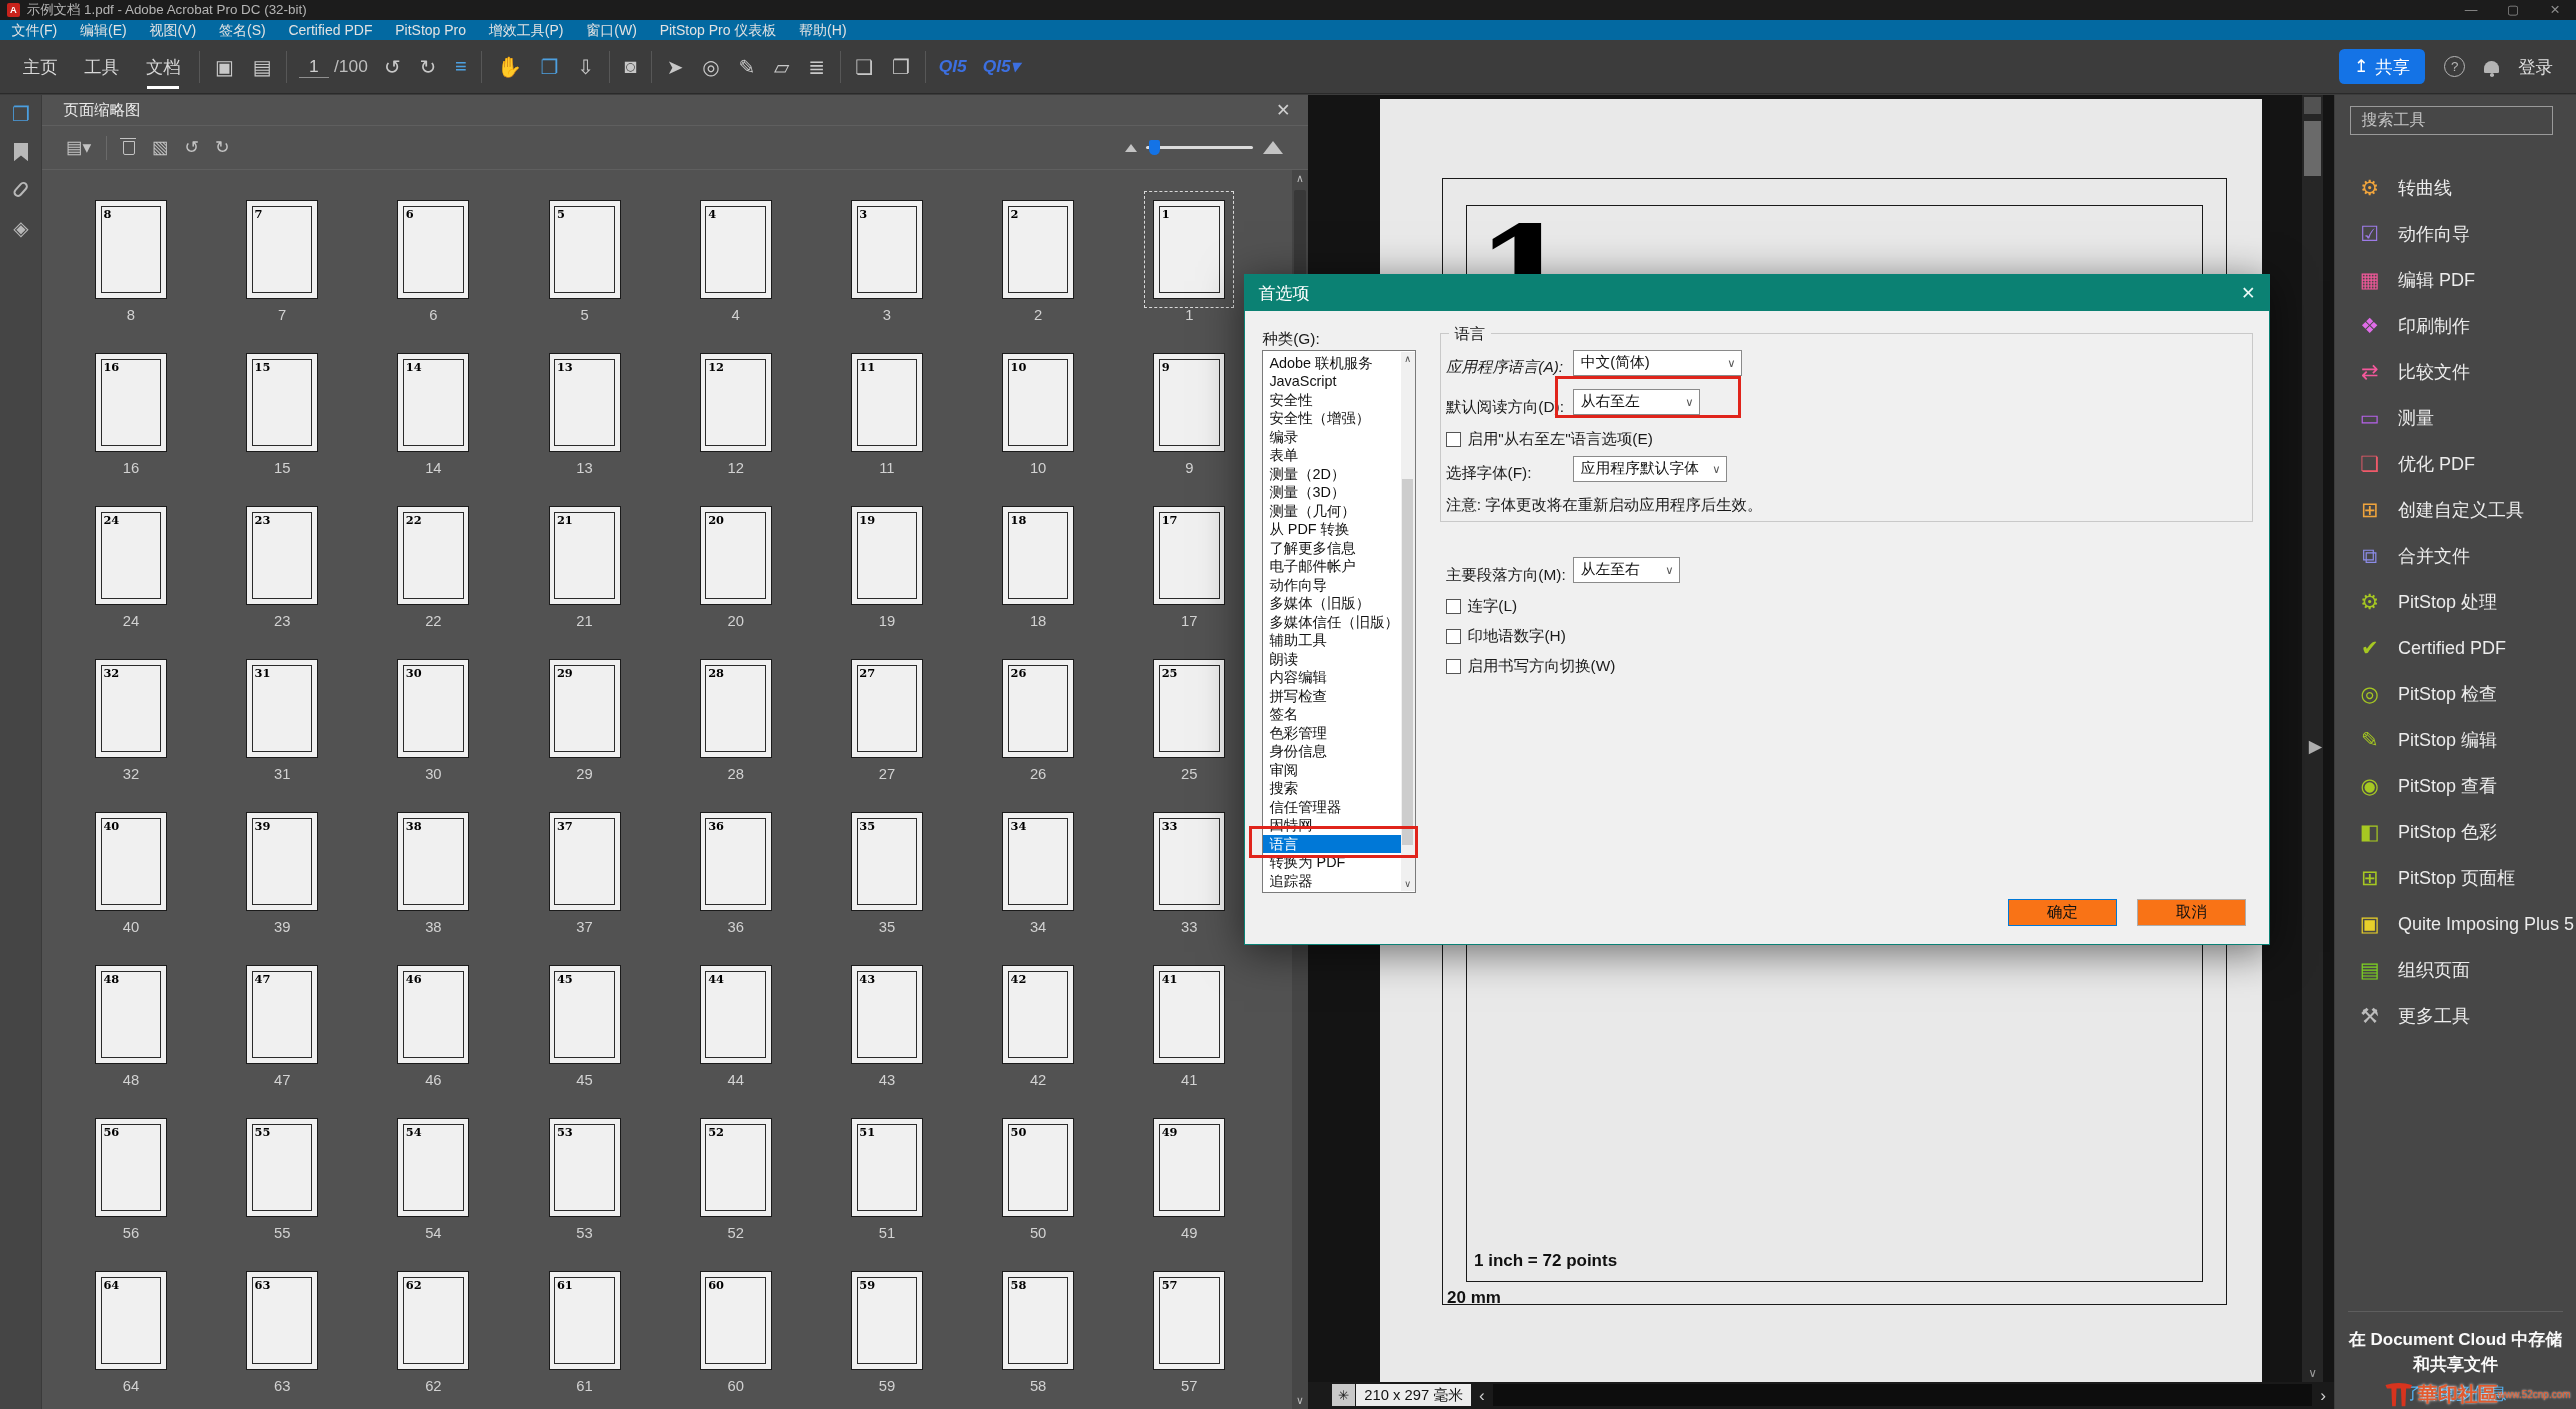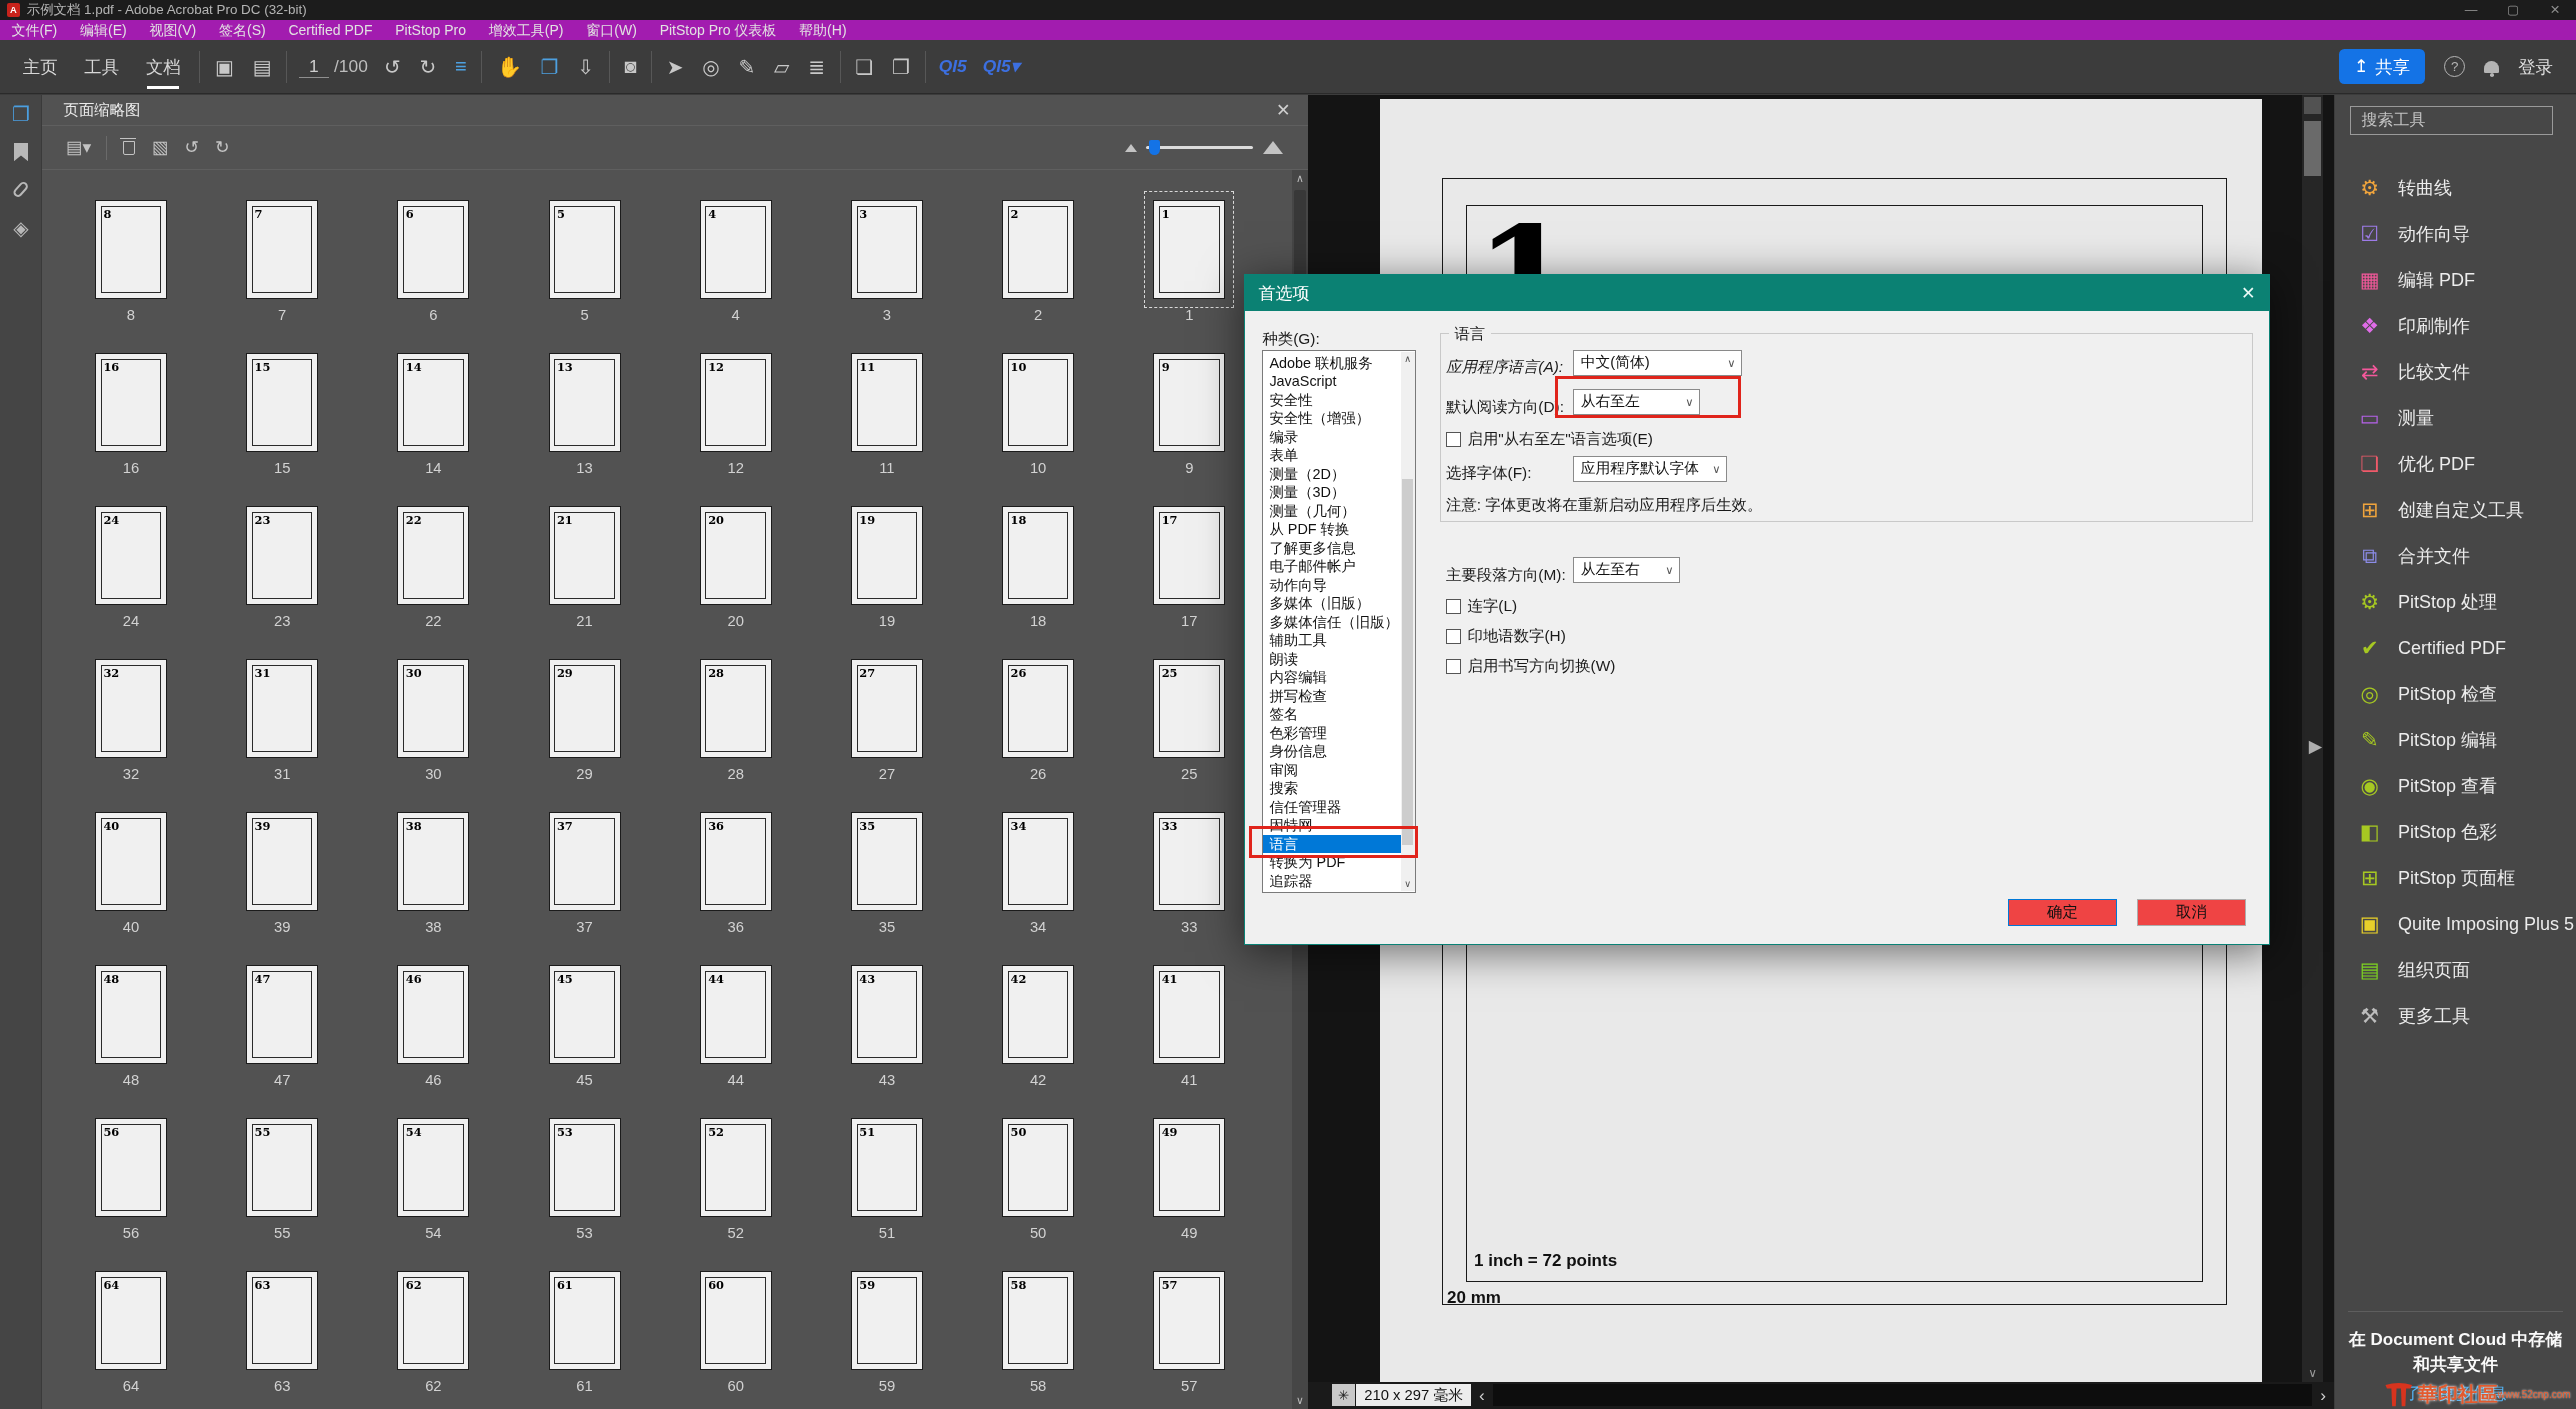--- a/index.html
+++ b/index.html
@@ -9,21 +9,21 @@
     font-family:"Liberation Sans", sans-serif; color:#d0d0d0; background:#3c3c3c;
   }
   
   .titlebar { position:absolute; left:0; top:0; right:0; height:20px; background:#1c1c1c;
     display:flex; align-items:center; padding-left:6.7px; color:#b5b5b5; font-size:13.4px; }
   .pdficon { width:13.4px; height:13.4px; background:#c8231c; border-radius:2px; color:#fff;
     font-size:9.4px; font-weight:bold; display:flex; align-items:center; justify-content:center; margin-right:6.7px; }
   .wincontrols { margin-left:auto; display:flex; }
   .wincontrols span { width:42px; text-align:center; color:#8f8f8f; font-size:12.7px; line-height:20px; }
   
-  .menubar { position:absolute; left:0; top:20px; right:0; height:20px; background:#a21caf;
+  .menubar { position:absolute; left:0; top:20px; right:0; height:20px; background:#0369a1;
     display:flex; align-items:center; font-size:14px; color:#e2e2e2; }
   .menu-item { padding:0 11.4px; line-height:20px; }
   
   .toolbar { position:absolute; left:0; top:40px; right:0; height:54px; background:#3c3c3c;
     border-bottom:0.7px solid #2a2a2a; display:flex; align-items:center; font-size:17.4px; }
   .tabs { display:flex; height:100%; align-items:center; margin-left:9.4px; }
   .tab { padding:0 13.4px; height:100%; display:flex; align-items:center; position:relative; color:#d8d8d8; }
   .tab.active::after { content:""; position:absolute; left:14.8px; right:14.8px; bottom:4px; height:3.4px; background:#fff; }
   .tico { font-size:20px; color:#c8c8c8; padding:0 9.4px; }
   .tico.blue { color:#4da0e0; }
@@ -139,21 +139,21 @@
   .group-legend { position:absolute; top:-10px; left:8px; background:#f0f0f0; padding:0 5.4px; font-size:15.4px; }
   #group-lang { left:195px; top:58px; width:813px; height:189px; }
   #group-me { left:195px; top:260px; width:813px; height:148px; }
   .dlabel { position:absolute; font-size:15.4px; color:#1a1a1a; white-space:nowrap; }
   .combo { position:absolute; background:#fff; border:0.7px solid #8a8a8a; display:flex; align-items:center;
     font-size:14.8px; color:#111; padding-left:6.7px; height:25.5px; }
   .combo .chev { margin-left:auto; padding:0 5.4px; color:#555; font-size:11.4px; }
   .chkrow { position:absolute; display:flex; align-items:center; gap:6.7px; font-size:15.4px; color:#1a1a1a; white-space:nowrap; }
   .chk { width:14.8px; height:14.8px; background:#fff; border:0.7px solid #555; flex:0 0 auto; }
   .dlg-note { position:absolute; left:201px; top:220px; font-size:15.4px; }
-  .dlg-btn { position:absolute; top:624px; width:109px; height:27px; background:#ef4444; font-size:15.4px;
+  .dlg-btn { position:absolute; top:624px; width:109px; height:27px; background:#f97316; font-size:15.4px;
     display:flex; align-items:center; justify-content:center; color:#111; }
   #btn-ok { left:763px; border:1.3px solid #0078d7; }
   #btn-cancel { left:892px; border:0.7px solid #adadad; }
 </style>
 </head>
 <body>
 
 <div id="app">
 
   <div class="titlebar">

